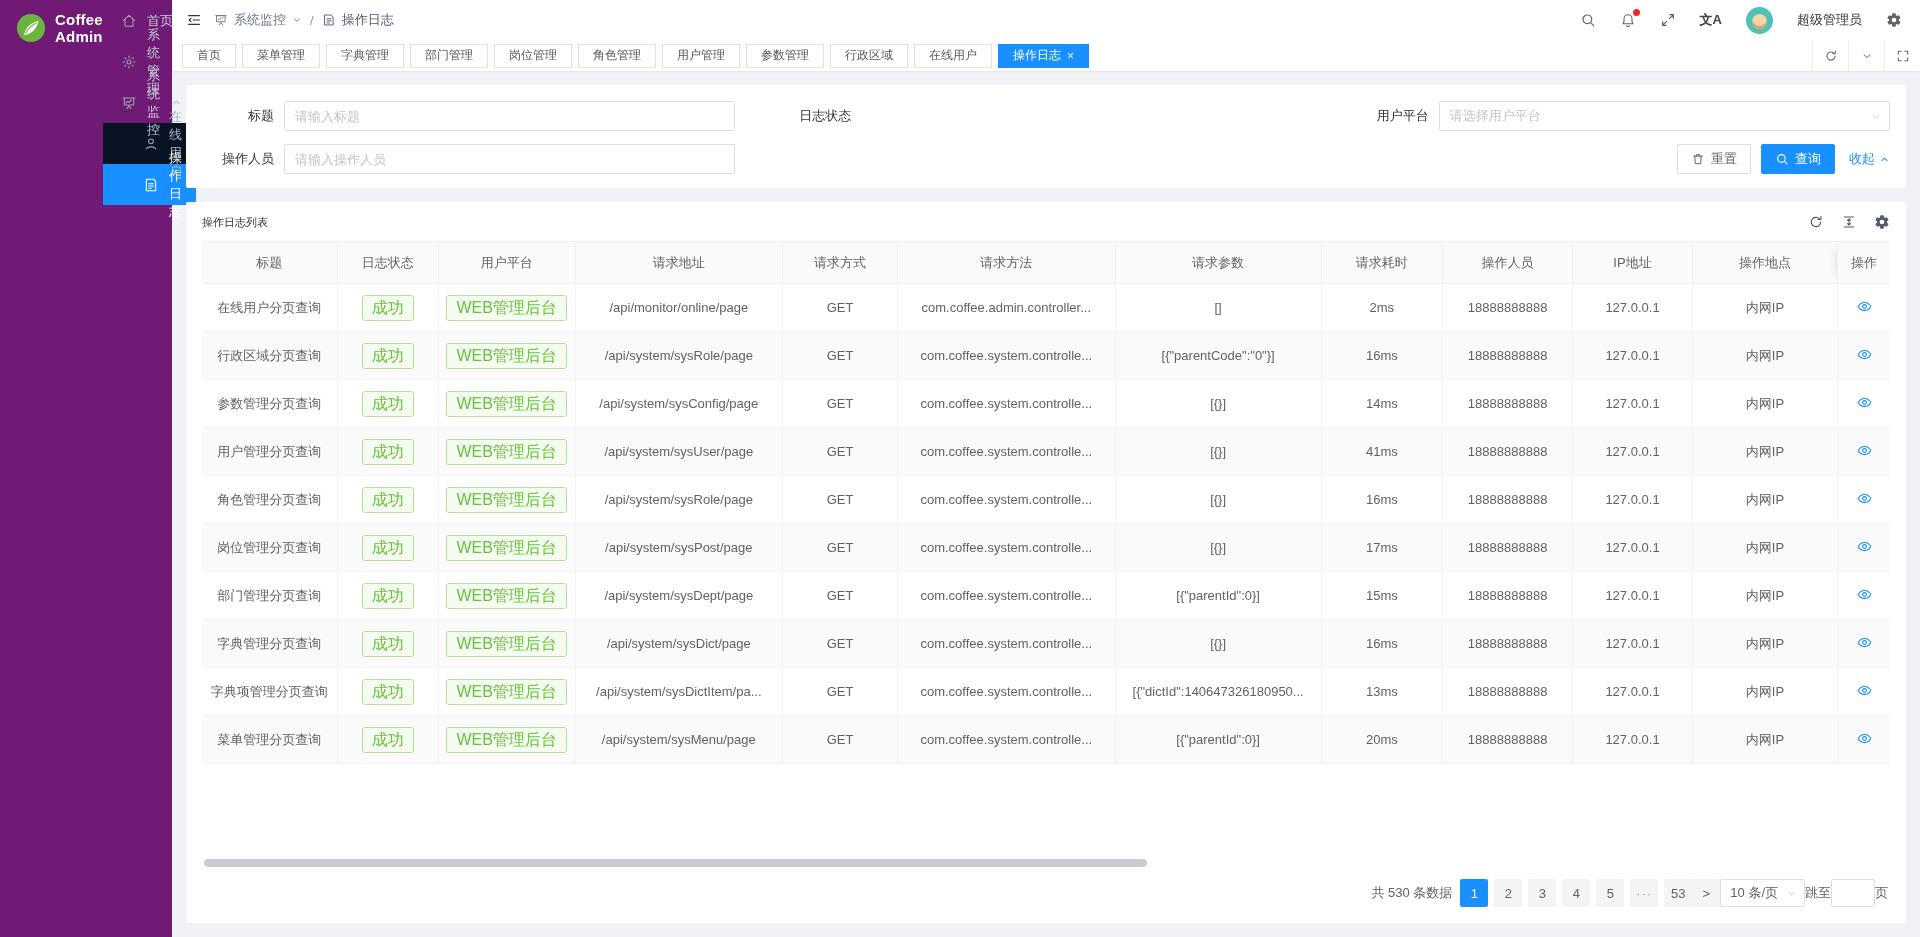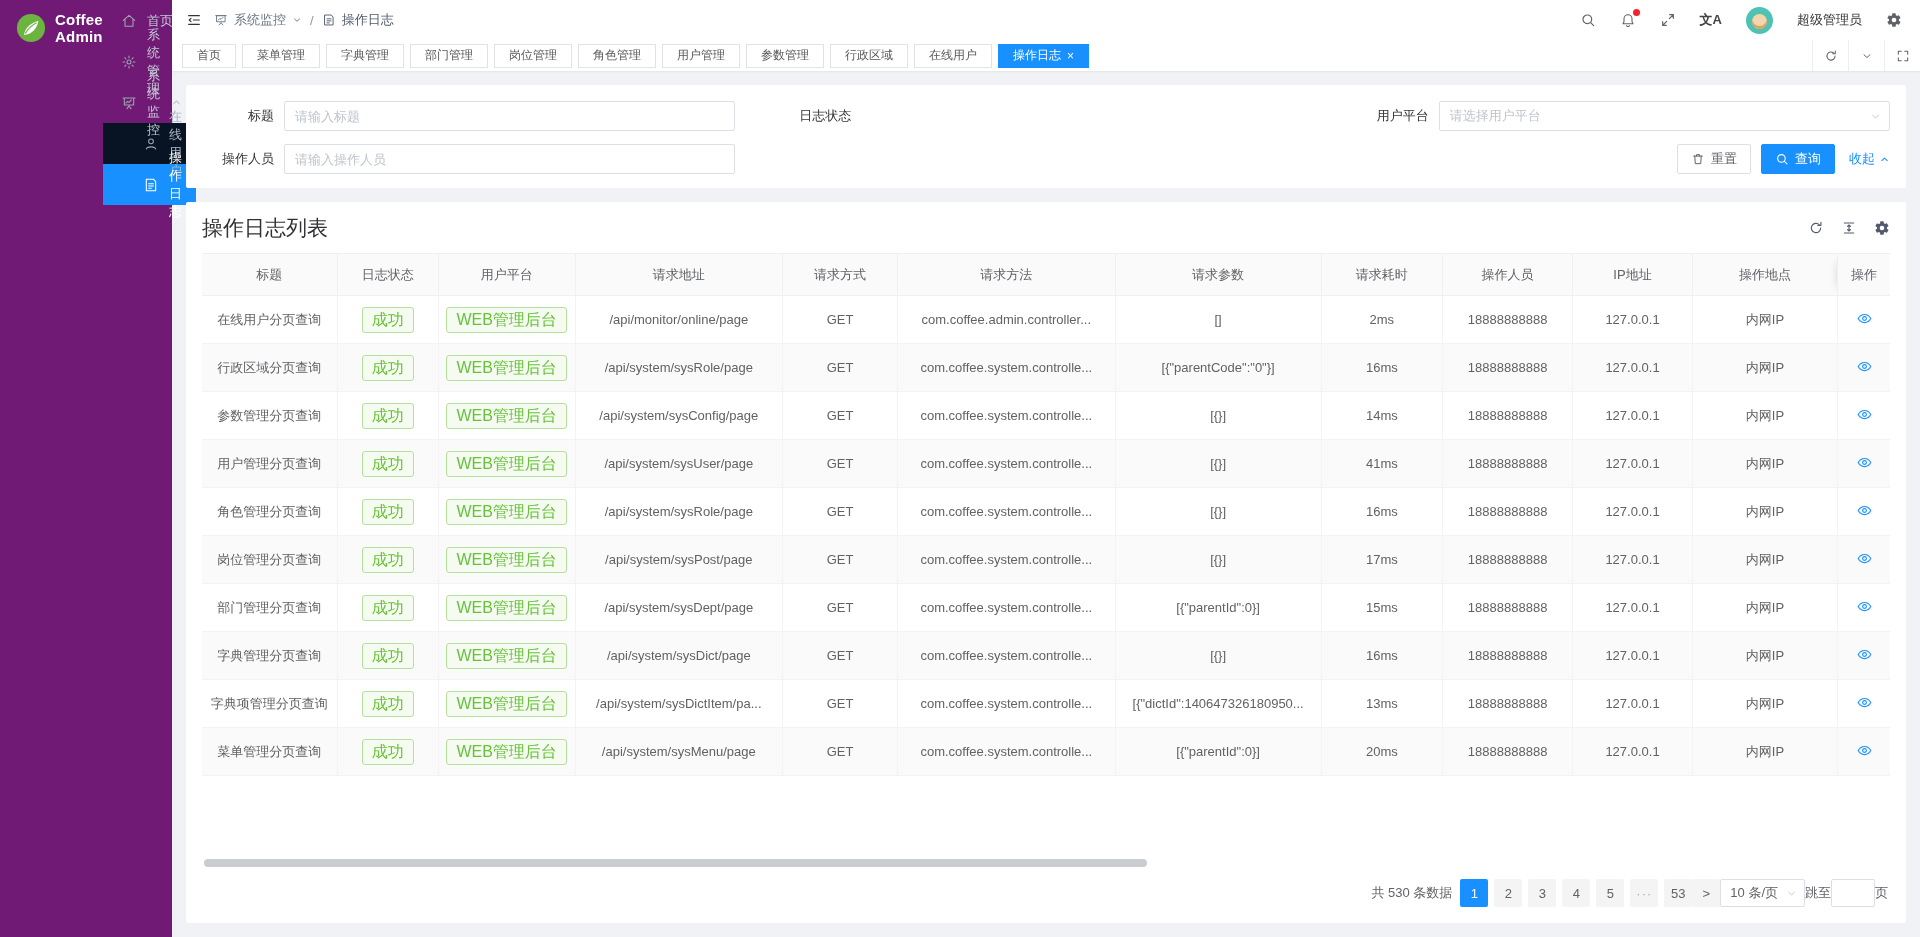--- a/index.html
+++ b/index.html
@@ -60,21 +60,21 @@
   .f-select { flex:1; height:30px; border:1px solid #dcdfe6; border-radius:2px; padding:0 8px 0 10px; display:flex; align-items:center; color:#bfc4cc; cursor:pointer; }
   .f-select .chev { margin-left:auto; color:#c0c4cc; }
   .filter-buttons { grid-column:2 / 4; display:flex; justify-content:flex-end; align-items:center; gap:10px; }
   .btn { height:30px; display:flex; align-items:center; gap:6px; padding:0 13px; border-radius:2px; border:1px solid #dcdfe6; background:#fff; color:#606266; font-size:13px; cursor:pointer; font-family:inherit; }
   .btn-primary { background:#1890ff; border-color:#1890ff; color:#fff; }
   .link-collapse { color:#1890ff; display:flex; align-items:center; gap:4px; cursor:pointer; margin-left:4px; }
 
   
   .table-card { flex:1; padding:12px 16px 10px; display:flex; flex-direction:column; min-height:0; }
   .card-head { display:flex; align-items:center; }
-  .card-title { font-size:21px; color:#303133; }
+  .card-title { font-size:11px; color:#303133; }
   .card-tools { margin-left:auto; display:flex; gap:17px; color:#515a6e; }
   .card-tools .tool { cursor:pointer; }
   table { width:100%; border-collapse:collapse; table-layout:fixed; margin-top:11px; }
   th { height:42px; background:#fafafa; font-weight:normal; color:#606266; font-size:13px; border:1px solid #f0f0f0; border-top:1px solid #f0f0f0; }
   td { height:48px; text-align:center; font-size:13px; color:#606266; border:1px solid #f2f3f5; border-top:none; white-space:nowrap; overflow:hidden; text-overflow:ellipsis; padding:0 6px; }
   tbody tr:nth-child(even) td { background:#fafafa; }
   th:first-child, td:first-child { border-left:none; }
   th:last-child, td:last-child { border-right:none; }
   .tag { display:inline-block; padding:4px 9px; font-size:16px; line-height:1; color:#67c23a; background:#f6fbf2; border:1px solid #b3e19d; border-radius:3px; white-space:nowrap; }
   th.col-action, td.col-action { border-left:1px solid #ebeef5; box-shadow:-9px 0 9px -9px rgba(0,0,0,.18); }

